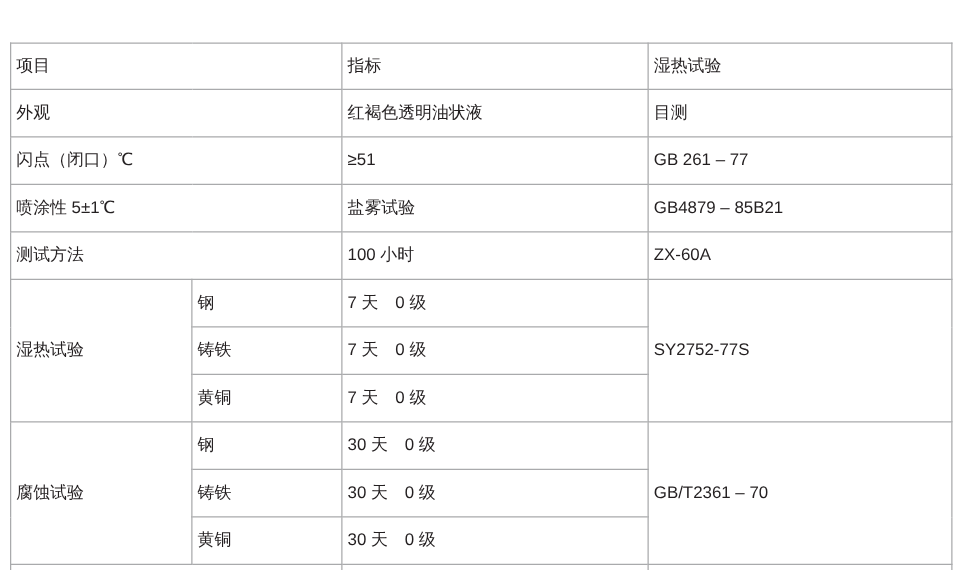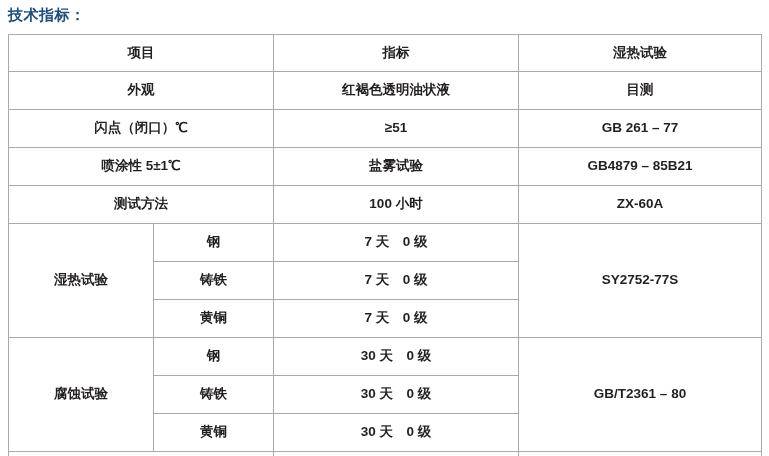--- a/index.html
+++ b/index.html
@@ -37,46 +37,45 @@
     border-collapse: collapse;
     table-layout: fixed;
     font-size: 13.5px;
   }
   table.spec col.c-item-a { width: 145px; }
   table.spec col.c-item-b { width: 120px; }
   table.spec col.c-index  { width: 245px; }
   table.spec col.c-method { width: 243px; }
   table.spec th, table.spec td {
     border: 1px solid #a9aaac;
-    text-align: center;
+    text-align: left;
     vertical-align: middle;
     height: 33px;
     padding: 2px 4px;
-    font-weight: bold;
+    font-weight: normal;
     color: #231f20;
     line-height: 1.5;
   }
   table.spec thead td {
     height: 32px;
   }
   .two-line {
     line-height: 1.55;
     padding: 4px 4px;
   }
   .two-line span {
     display: block;
   }
   .nowrap { white-space: nowrap; }
 </style>
 </head>
 <body>
 
 <div class="page">
 
-  <div class="doc-title">技术指标：</div>
 
   <table class="spec">
     <colgroup>
       <col class="c-item-a">
       <col class="c-item-b">
       <col class="c-index">
       <col class="c-method">
     </colgroup>
     <thead>
       <tr>
@@ -123,21 +122,21 @@
       </tr>
       <tr>
         <td>黄铜</td>
         <td>7 天　0 级</td>
       </tr>
 
       <tr>
         <td rowspan="3">腐蚀试验</td>
         <td>钢</td>
         <td>30 天　0 级</td>
-        <td rowspan="3" class="nowrap">GB/T2361 – 80</td>
+        <td rowspan="3" class="nowrap">GB/T2361 – 70</td>
       </tr>
       <tr>
         <td>铸铁</td>
         <td>30 天　0 级</td>
       </tr>
       <tr>
         <td>黄铜</td>
         <td>30 天　0 级</td>
       </tr>
 

